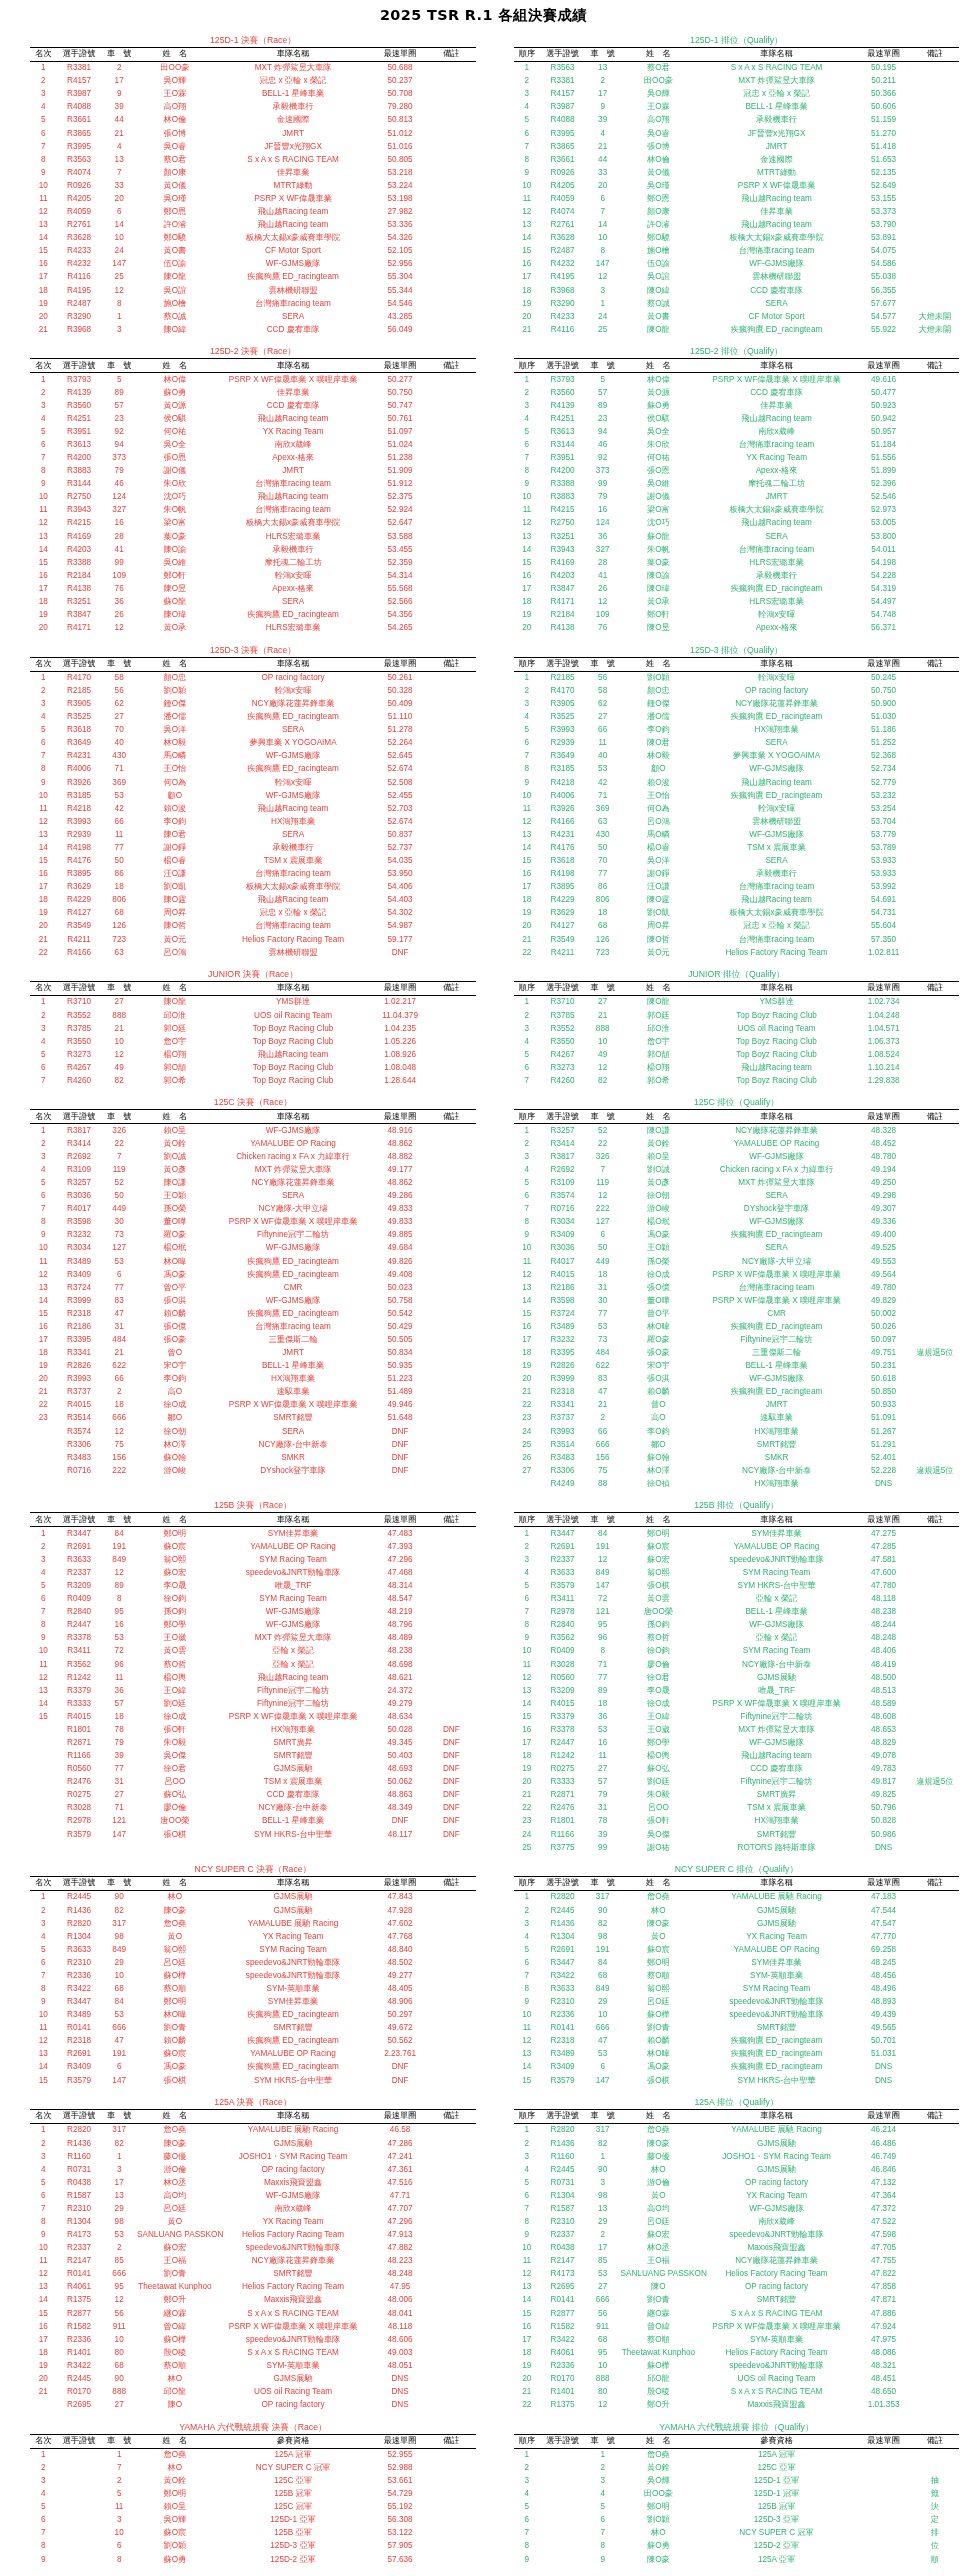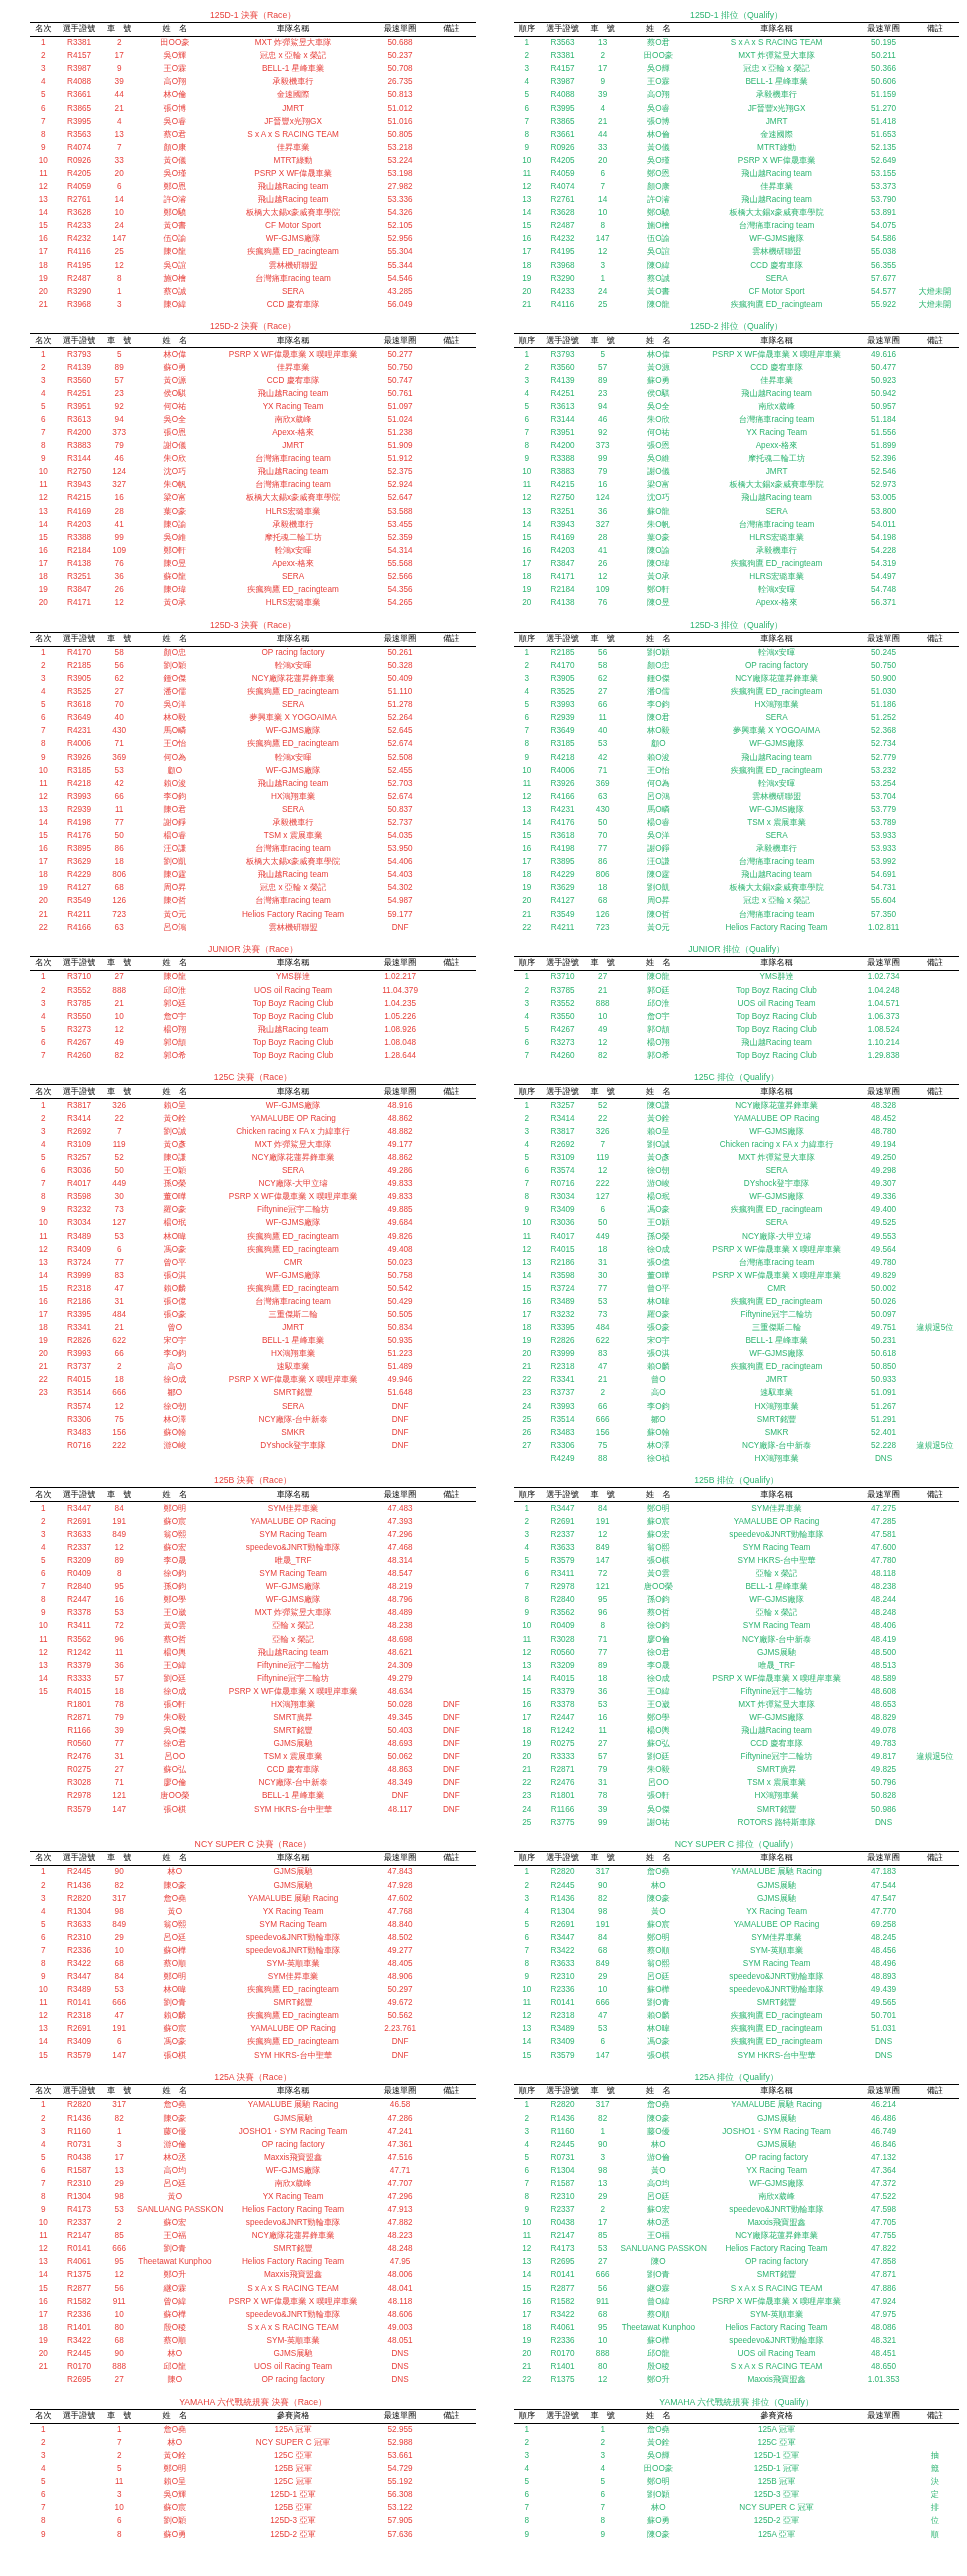--- a/index.html
+++ b/index.html
@@ -17,20 +17,21 @@
   table.results thead th{color:#000;font-weight:normal;border-top:1.9px solid #000;
     border-bottom:1.1px solid #000;padding:2.3px 0 2.3px 0;text-align:center;line-height:8.3px;white-space:nowrap;}
   table.results td{padding:2.4px 0;text-align:center;line-height:8.3px;white-space:nowrap;overflow:visible;}
   .half.race tbody td{color:var(--race-color);}
   .half.qualify tbody td{color:var(--qualify-color);}
 </style>
 </head>
 <body>
 
 <div class="page">
+  <h1 class="title">2025 TSR R.1 各組決賽成績</h1>
   <div id="sections">
       <div class="section">
         <div class="half race">
           <div class="sec-title">125D-1 決賽（Race）</div>
           <table class="results race">
             <colgroup>
               <col style="width: 6%;">
               <col style="width: 10%;">
               <col style="width: 8%;">
               <col style="width: 17%;">
@@ -76,21 +77,21 @@
                 <td>BELL-1 星峰車業</td>
                 <td>50.708</td>
                 <td></td>
               </tr>
               <tr>
                 <td>4</td>
                 <td>R4088</td>
                 <td>39</td>
                 <td>高O翔</td>
                 <td>承毅機車行</td>
-                <td>26.735</td>
+                <td>79.280</td>
                 <td></td>
               </tr>
               <tr>
                 <td>5</td>
                 <td>R3661</td>
                 <td>44</td>
                 <td>林O倫</td>
                 <td>金速國際</td>
                 <td>50.813</td>
                 <td></td>
@@ -2192,21 +2193,21 @@
                 <td>飛山越Racing team</td>
                 <td>48.621</td>
                 <td></td>
               </tr>
               <tr>
                 <td>13</td>
                 <td>R3379</td>
                 <td>36</td>
                 <td>王O緯</td>
                 <td>Fiftynine冠宇二輪坊</td>
-                <td>24.309</td>
+                <td>24.372</td>
                 <td></td>
               </tr>
               <tr>
                 <td>14</td>
                 <td>R3333</td>
                 <td>57</td>
                 <td>劉O廷</td>
                 <td>Fiftynine冠宇二輪坊</td>
                 <td>49.279</td>
                 <td></td>

